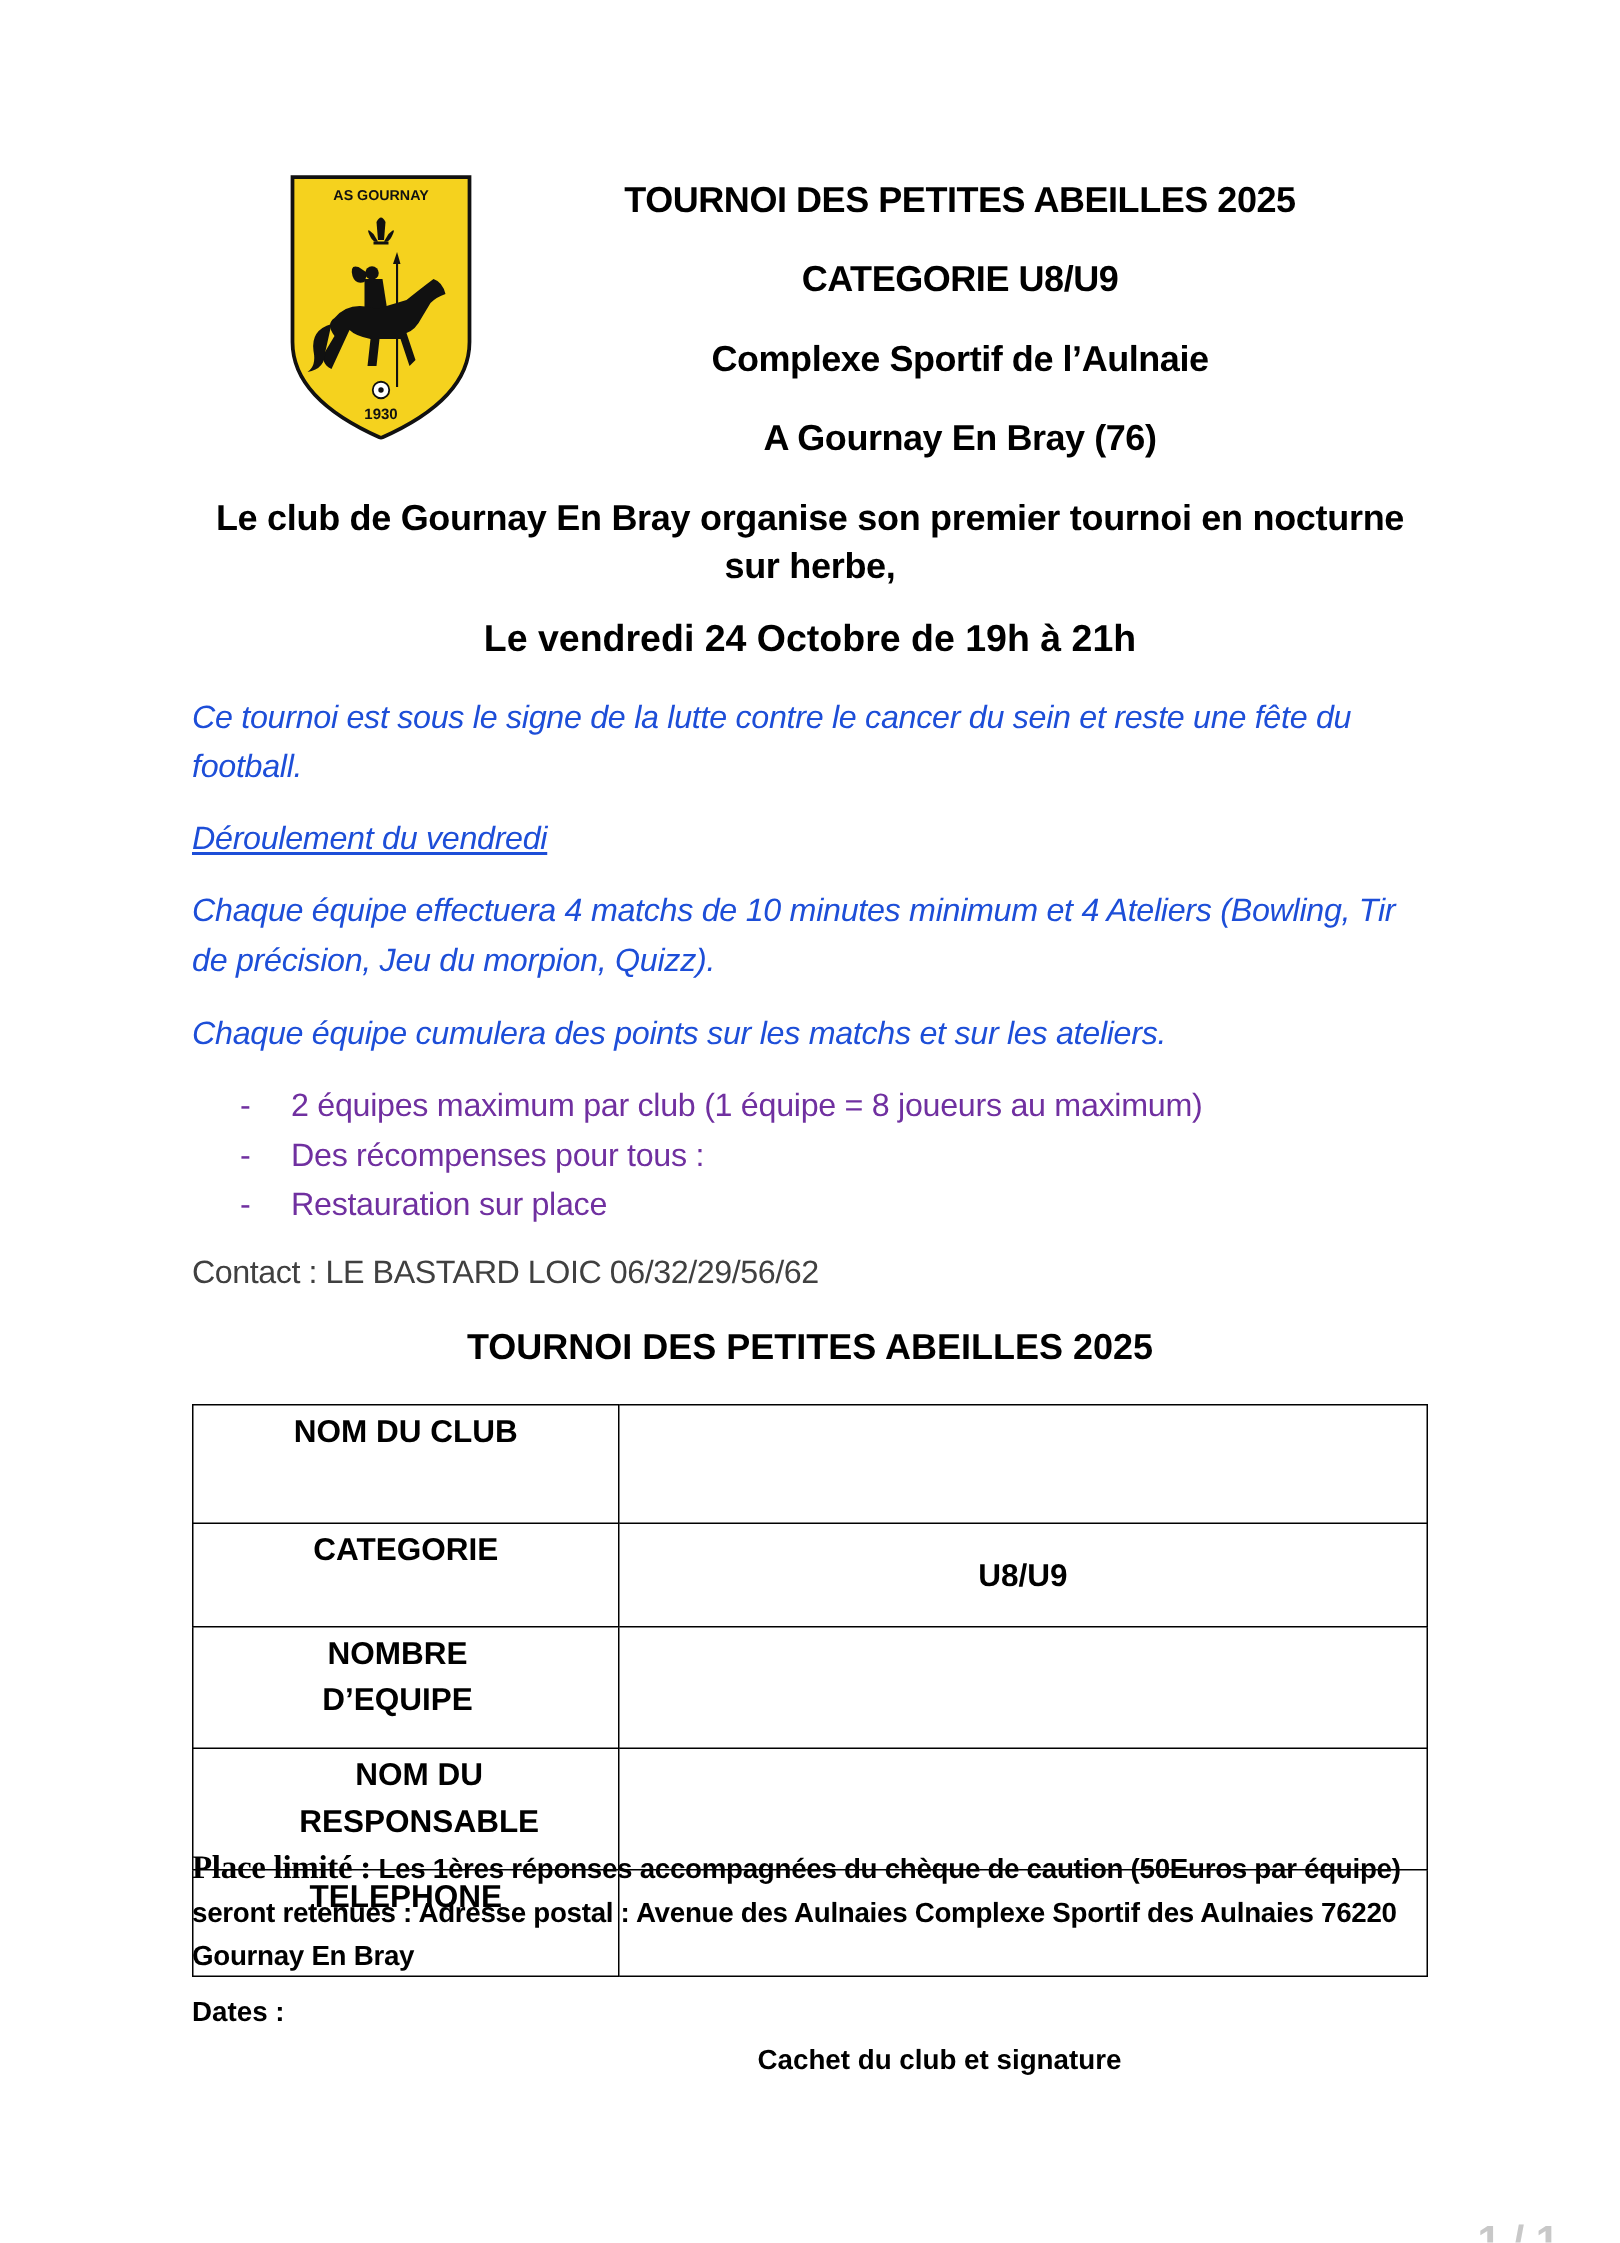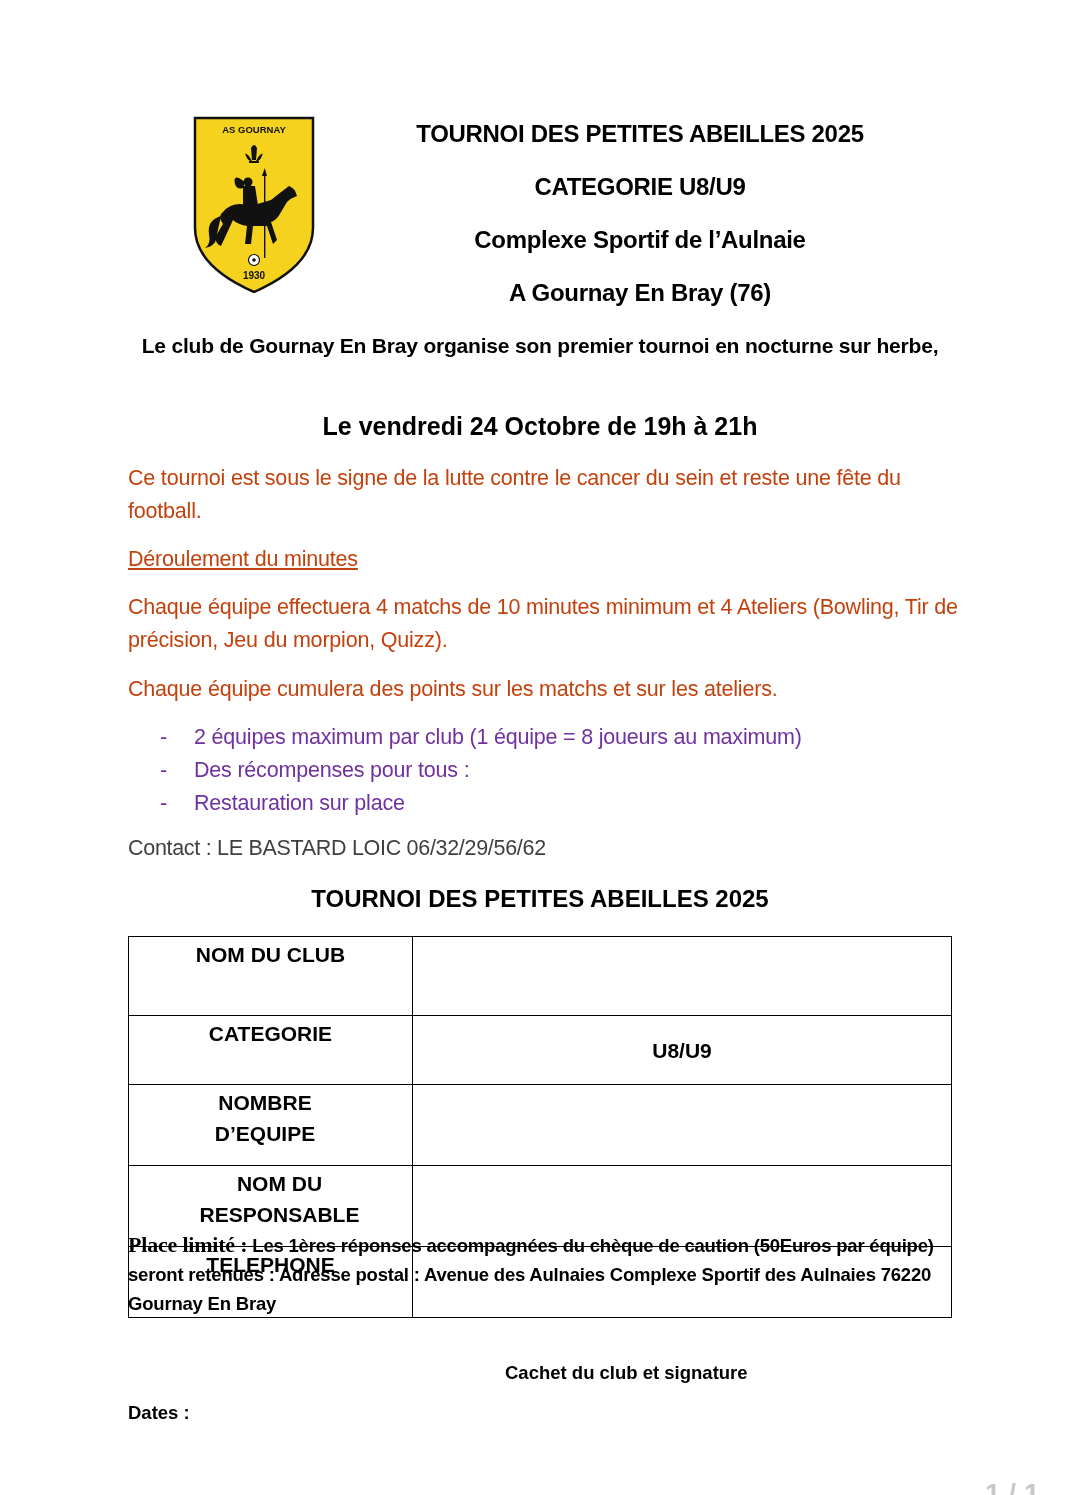--- a/index.html
+++ b/index.html
@@ -6,23 +6,23 @@
     body {
       width: 1080px; height: 1495px; position: relative; overflow: hidden;
       font-family: "Liberation Sans", sans-serif; color: #000;
     }
     .crest { position: absolute; left: 193px; top: 116px; width: 122px; height: 177px; }
     .head-line {
       position: absolute; left: 380px; width: 520px; text-align: center;
       font-weight: bold; font-size: 24px; letter-spacing: -0.3px;
     }
     .center { position: absolute; left: 128px; width: 824px; text-align: center; font-weight: bold; }
-    .intro { top: 330px; font-size: 21px; line-height: 32px; letter-spacing: -0.2px; }
+    .intro { top: 330px; font-size: 24px; line-height: 32px; letter-spacing: -0.2px; }
     .date { top: 412px; font-size: 25px; }
-    .purple { color: #c2410c; }
+    .purple { color: #1d4ed8; font-style: italic; }
     .para { position: absolute; left: 128px; width: 830px; font-size: 21.5px; line-height: 33px; letter-spacing: -0.2px; }
     .p1 { top: 462px; }
     .p2 { top: 543px; text-decoration: underline; }
     .p3 { top: 591px; }
     .p4 { top: 673px; }
     .bullets { position: absolute; left: 160px; top: 721px; margin: 0; padding: 0; list-style: none; }
     .bullets li { font-size: 21.5px; line-height: 33px; color: #7030a0; display: flex; letter-spacing: -0.2px; }
     .bullets .dash { width: 34px; display: inline-block; }
     .contact { position: absolute; left: 128px; top: 836px; font-size: 21.5px; color: #404040; letter-spacing: -0.3px; }
     .form-title { top: 885px; font-size: 24px; }
@@ -33,21 +33,21 @@
     table.form td { border: 1.5px solid #000; vertical-align: top; padding: 0; }
     table.form td.lbl { width: 192px; text-align: center; line-height: 31px; padding-top: 2px; }
     table.form td.val { text-align: center; line-height: 31px; padding-top: 19px; }
     .r1 td { height: 59px; }
     .r2 td { height: 49px; }
     .r3 td { height: 61px; }
     .r4 td { height: 61px; }
     .r5 td { height: 51px; }
     .footer { position: absolute; left: 128px; top: 1230px; width: 830px; font-weight: bold; font-size: 18.5px; line-height: 29px; letter-spacing: -0.2px; }
     .footer .big { font-size: 22px; font-family: Liberation Serif, serif; }
-    .dates { position: absolute; left: 128px; top: 1402px; font-weight: bold; font-size: 18.5px; }
+    .dates { position: absolute; left: 128px; top: 1330px; font-weight: bold; font-size: 18.5px; }
     .cachet { position: absolute; left: 505px; top: 1362px; font-weight: bold; font-size: 18.5px; }
     .pager { position: absolute; left: 985px; top: 1478px; font-size: 28px; color: #c8c8c8; font-weight: bold; }
   </style>
 </head>
 <body>
 
 <svg class="crest" viewBox="0 0 122 177">
   <path d="M2 2 H120 V112 Q120 150 61 176 Q2 150 2 112 Z" fill="#f5d21e" stroke="#111" stroke-width="2.5"></path>
   <text x="61" y="17" text-anchor="middle" font-family="Liberation Sans, sans-serif" font-weight="bold" font-size="9.5" fill="#111">AS GOURNAY</text>
   <g fill="#111">
@@ -74,21 +74,21 @@
 
 <div class="head-line" style="top:120px;">TOURNOI DES PETITES ABEILLES 2025</div>
 <div class="head-line" style="top:173px;">CATEGORIE U8/U9</div>
 <div class="head-line" style="top:226px;">Complexe Sportif de l’Aulnaie</div>
 <div class="head-line" style="top:279px;">A Gournay En Bray (76)</div>
 
 <div class="center intro">Le club de Gournay En Bray organise son premier tournoi en nocturne sur herbe,</div>
 <div class="center date">Le vendredi 24 Octobre de 19h à 21h</div>
 
 <div class="para p1 purple">Ce tournoi est sous le signe de la lutte contre le cancer du sein et reste une fête du football.</div>
-<div class="para p2 purple">Déroulement du minutes</div>
+<div class="para p2 purple">Déroulement du vendredi</div>
 <div class="para p3 purple">Chaque équipe effectuera 4 matchs de 10 minutes minimum et 4 Ateliers (Bowling, Tir de précision, Jeu du morpion, Quizz).</div>
 <div class="para p4 purple">Chaque équipe cumulera des points sur les matchs et sur les ateliers.</div>
 
 <ul class="bullets">
   <li>
       <span class="dash">-</span>
       <span>2 équipes maximum par club (1 équipe = 8 joueurs au maximum)</span>
     </li>
   <li>
       <span class="dash">-</span>

